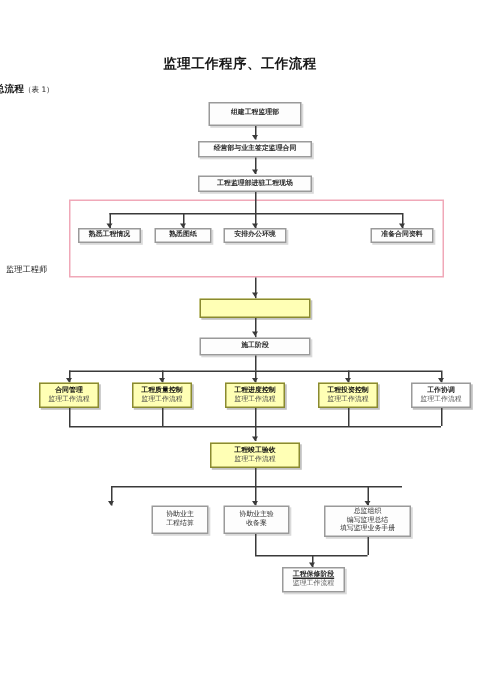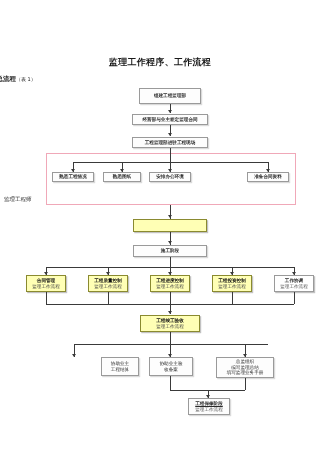--- a/index.html
+++ b/index.html
@@ -1,21 +1,21 @@
 <!DOCTYPE html>
 <html><head>
 <meta charset="utf-8">
 <style>
   html,body{margin:0;padding:0;}
   body{
     width:320px;height:453px;background:#ffffff;
     font-family:"DejaVu Sans","Liberation Sans",sans-serif;
     overflow:hidden;position:relative;
   }
-  #canvas{position:absolute;inset:0;margin-top:20px;}
+  #canvas{position:absolute;inset:0;}
 
   .page-title{
     position:absolute;left:0;right:0;top:36px;text-align:center;
     font-size:9px;font-weight:bold;color:#1a1a1a;letter-spacing:.3px;
   }
   .left-caption{
     position:absolute;left:-10px;top:55px;font-size:6.5px;font-weight:bold;
     color:#1a1a1a;white-space:nowrap;
   }
   .left-caption .sub{font-weight:normal;font-size:5px;}

